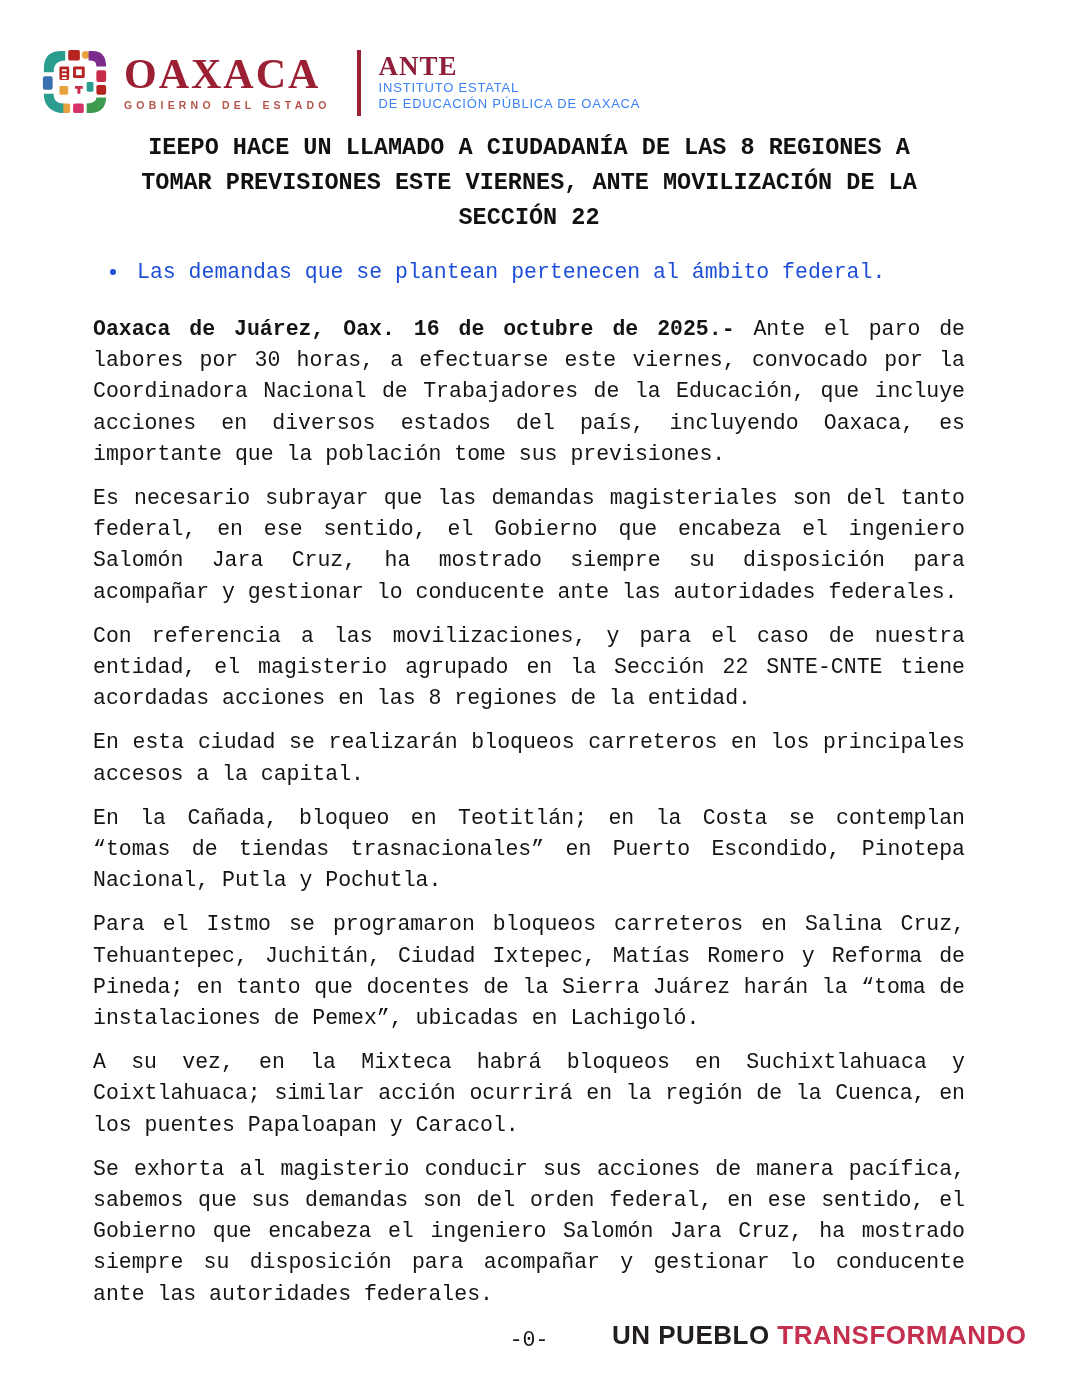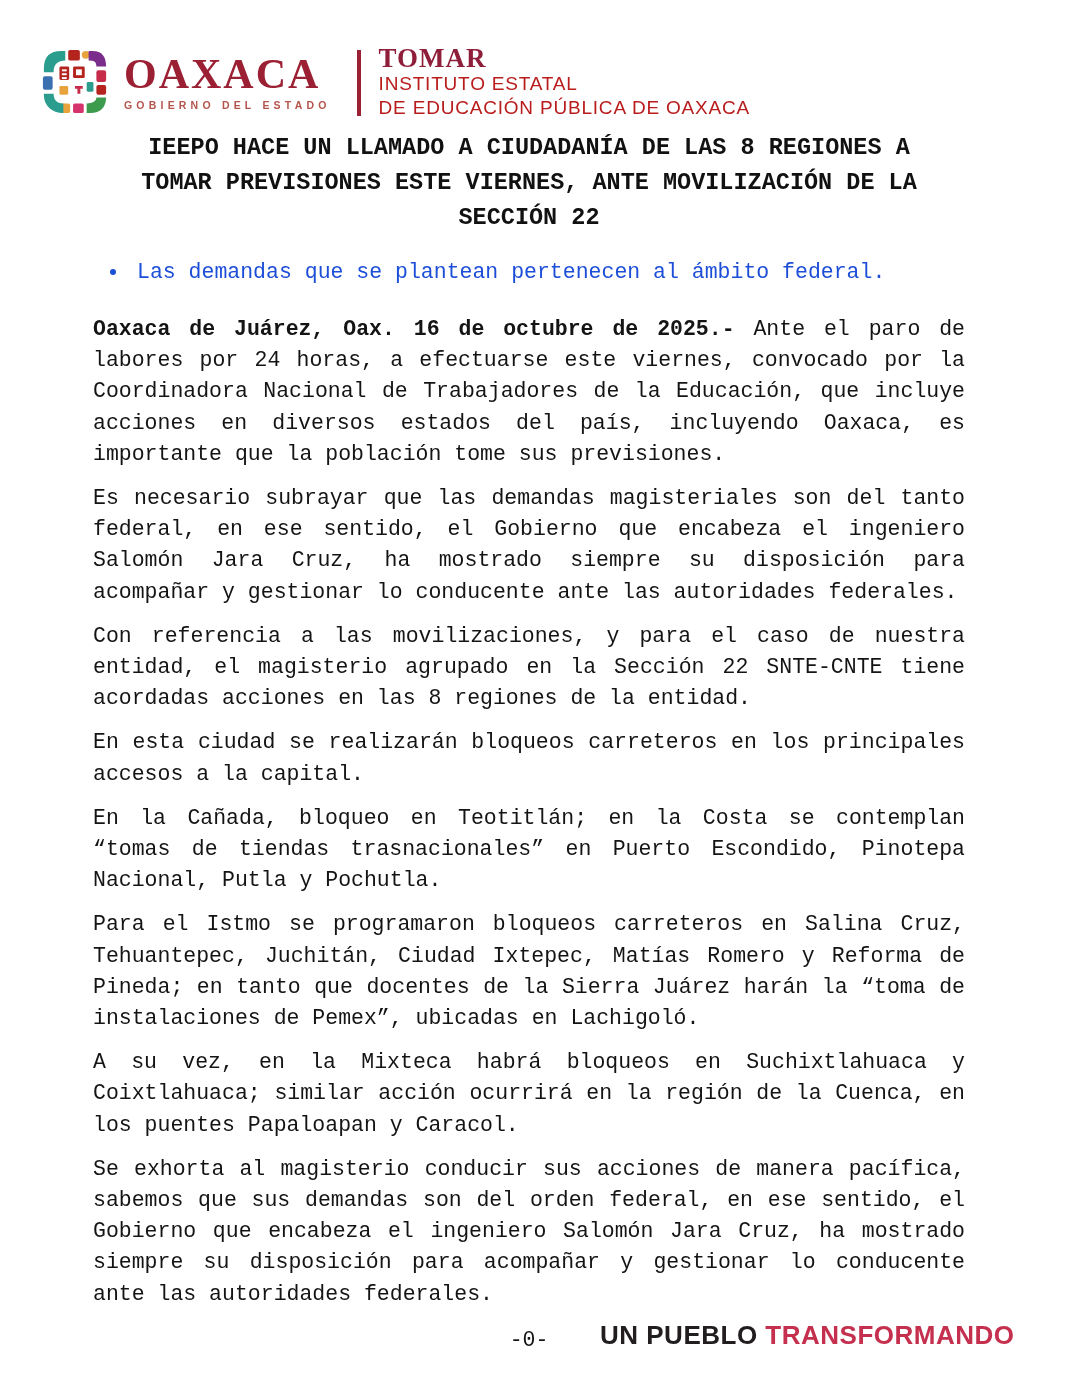--- a/index.html
+++ b/index.html
@@ -49,22 +49,22 @@
   .ieepo-block { padding-top: 0px; }
   .ieepo-acronym {
     font-family: "Liberation Serif", serif;
     font-weight: bold;
     font-size: 27px;
     letter-spacing: 1px;
     color: #8e1e3a;
     line-height: 1.05;
   }
   .ieepo-line {
-    font-size: 19px;
-    color: #b91c1c;
+    font-size: 13px;
+    color: #3b82f6;
     letter-spacing: 0.8px;
     line-height: 1.25;
   }
 
   
   .doc {
     padding: 10px 115px 0 93px;
     font-family: Liberation Mono, monospace;
   }
   .doc-title {
@@ -97,21 +97,21 @@
   .end-mark {
     text-align: center;
     font-size: 21.5px;
     margin-top: 18px;
     color: #141414;
   }
 
   
   .footer {
     position: absolute;
-    right: 108px;
+    right: 96px;
     bottom: 48px;
     width: 372px;
   }
   .slogan-line1 {
     font-size: 26px;
     font-weight: bold;
     letter-spacing: 0.5px;
     text-align: center;
     white-space: nowrap;
     line-height: 1.1;
@@ -172,34 +172,34 @@
           <rect x="48" y="36" width="7" height="10" rx="1.5" fill="#2a9d8f"></rect>
         </svg>
       </div>
       <div class="oaxaca-text">
         <div class="oaxaca-wordmark">OAXACA</div>
         <div class="oaxaca-sub">GOBIERNO DEL ESTADO</div>
       </div>
     </div>
     <div class="header-divider"></div>
     <div class="ieepo-block">
-      <div class="ieepo-acronym">TOMAR</div>
+      <div class="ieepo-acronym">ANTE</div>
       <div class="ieepo-line">INSTITUTO ESTATAL</div>
       <div class="ieepo-line">DE EDUCACIÓN PÚBLICA DE OAXACA</div>
     </div>
   </header>
 
   <main class="doc">
     <h1 class="doc-title">IEEPO HACE UN LLAMADO A CIUDADANÍA DE LAS 8 REGIONES A TOMAR PREVISIONES ESTE VIERNES, ANTE MOVILIZACIÓN DE LA SECCIÓN 22</h1>
 
     <ul class="bullet-list">
       <li>Las demandas que se plantean pertenecen al ámbito federal.</li>
     </ul>
 
-    <p class="para"><strong>Oaxaca de Juárez, Oax. 16 de octubre de 2025.-</strong><span> Ante el paro de labores por 24 horas, a efectuarse este viernes, convocado por la Coordinadora Nacional de Trabajadores de la Educación, que incluye acciones en diversos estados del país, incluyendo Oaxaca, es importante que la población tome sus previsiones.</span></p>
+    <p class="para"><strong>Oaxaca de Juárez, Oax. 16 de octubre de 2025.-</strong><span> Ante el paro de labores por 30 horas, a efectuarse este viernes, convocado por la Coordinadora Nacional de Trabajadores de la Educación, que incluye acciones en diversos estados del país, incluyendo Oaxaca, es importante que la población tome sus previsiones.</span></p>
 
     <p class="para"><span>Es necesario subrayar que las demandas magisteriales son del tanto federal, en ese sentido, el Gobierno que encabeza el ingeniero Salomón Jara Cruz, ha mostrado siempre su disposición para acompañar y gestionar lo conducente ante las autoridades federales.</span></p>
 
     <p class="para"><span>Con referencia a las movilizaciones, y para el caso de nuestra entidad, el magisterio agrupado en la Sección 22 SNTE-CNTE tiene acordadas acciones en las 8 regiones de la entidad.</span></p>
 
     <p class="para"><span>En esta ciudad se realizarán bloqueos carreteros en los principales accesos a la capital.</span></p>
 
     <p class="para"><span>En la Cañada, bloqueo en Teotitlán; en la Costa se contemplan “tomas de tiendas trasnacionales” en Puerto Escondido, Pinotepa Nacional, Putla y Pochutla.</span></p>
 
     <p class="para"><span>Para el Istmo se programaron bloqueos carreteros en Salina Cruz, Tehuantepec, Juchitán, Ciudad Ixtepec, Matías Romero y Reforma de Pineda; en tanto que docentes de la Sierra Juárez harán la “toma de instalaciones de Pemex”, ubicadas en Lachigoló.</span></p>

